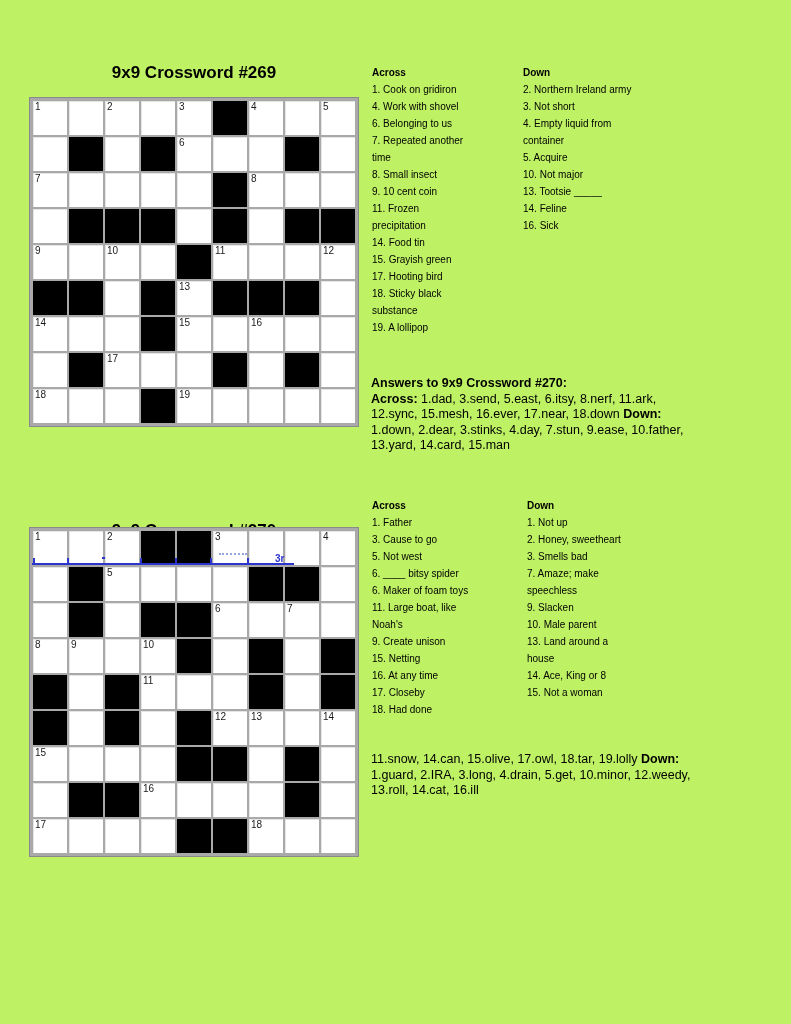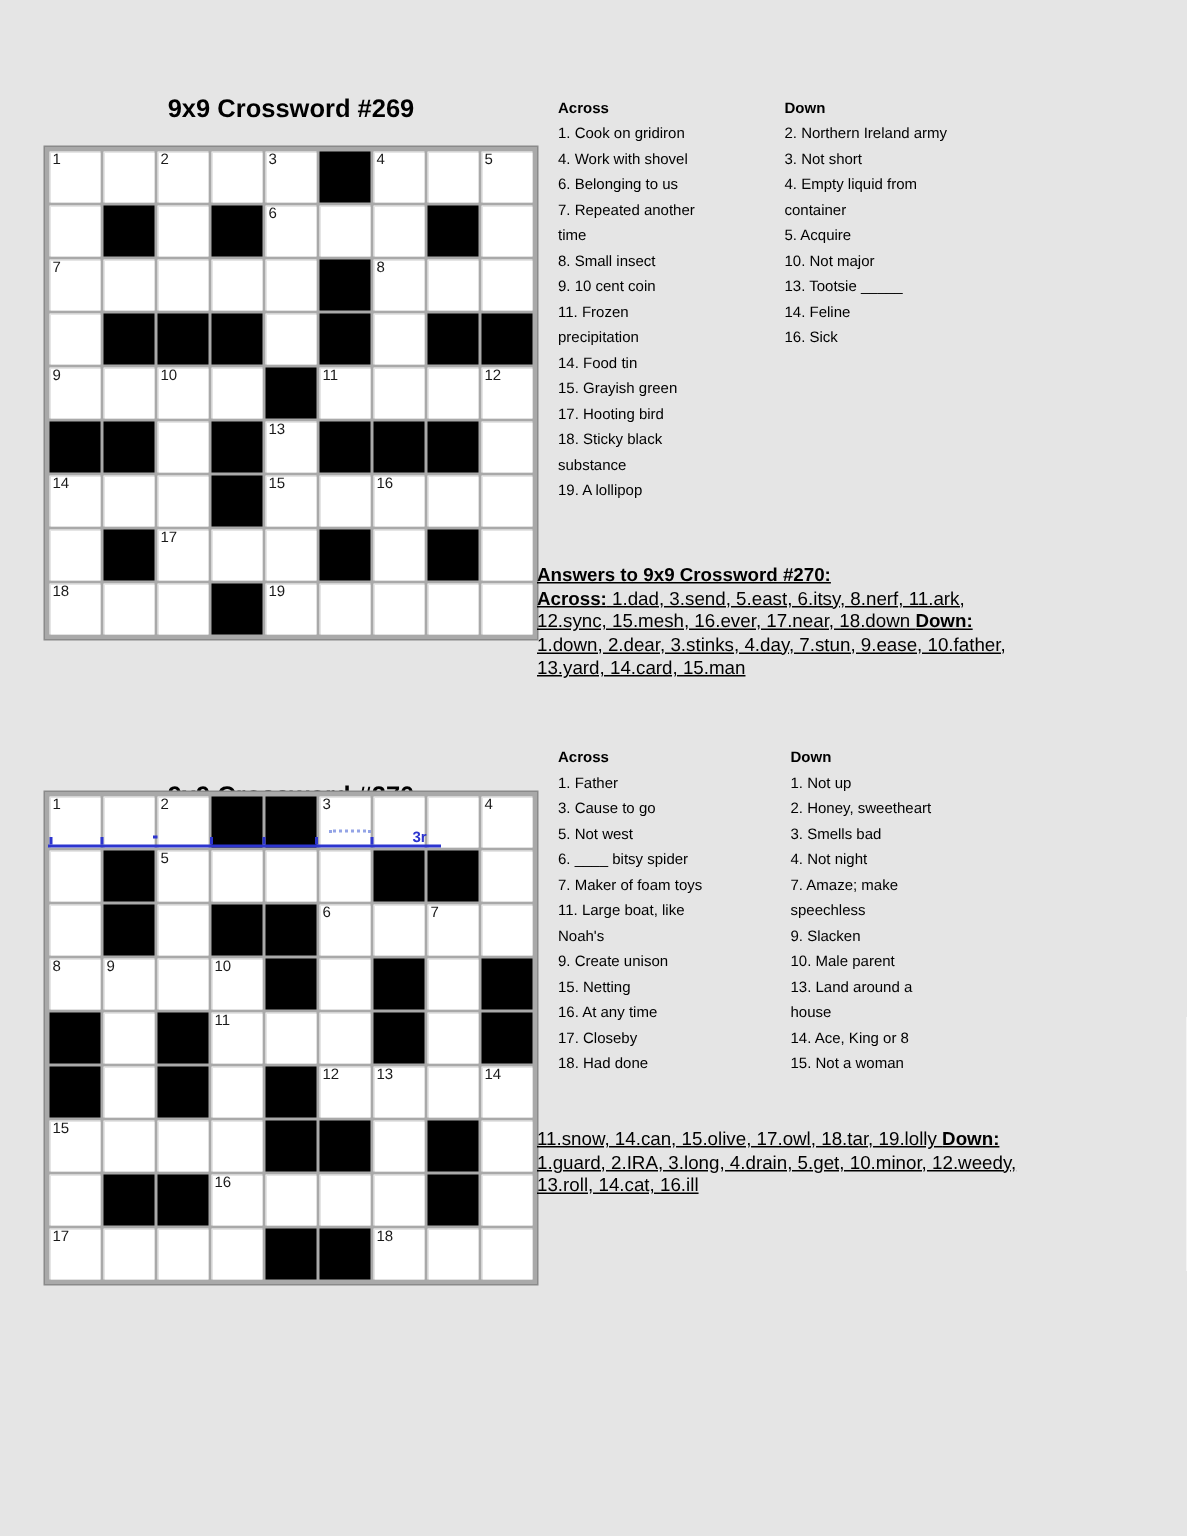--- a/index.html
+++ b/index.html
@@ -1,17 +1,17 @@
 <!DOCTYPE html>
 <html><head>
 <meta charset="utf-8">
 <style>
   html,body{margin:0;padding:0;background:#fff;}
   .page{
-    position:relative;width:791px;height:1024px;background:#e5e5e5;
+    position:relative;width:791px;height:1024px;background:#bef264;
     font-family:"Liberation Sans",sans-serif;color:#000;overflow:hidden;
   }
   .title{
     position:absolute;left:30px;width:328px;text-align:center;
     font-size:17px;font-weight:bold;white-space:nowrap;
   }
   .t1{top:63px}.t2{top:521px}
   .grid{
     position:absolute;left:30px;display:grid;
     grid-template-columns:repeat(9,34px);grid-auto-rows:34px;gap:2px;
@@ -26,21 +26,21 @@
   .cnum{
     position:absolute;top:0;left:2px;font-size:10px;line-height:12px;color:#1a1a1a;
   }
   .clues{position:absolute;font-size:10px;line-height:17px;}
   .clues .hdr{font-weight:bold;}
   .clue{white-space:pre-line;}
   .c1a{left:372px;top:64px;width:152px}
   .c1d{left:523px;top:64px;width:196px}
   .c2a{left:372px;top:497px;width:154px}
   .c2d{left:527px;top:497px;width:196px}
-  .answers{position:absolute;left:358px;width:330px;font-size:12.5px;line-height:15.5px;text-decoration:underline;}
+  .answers{position:absolute;left:371px;width:330px;font-size:12.5px;line-height:15.5px;}
   .a1{top:376px}.a2{top:752px}
   .answers .b{font-weight:bold;}
   
   .artifact{position:absolute;left:33px;top:551px;width:261px;height:14px;}
   .artifact .line{position:absolute;left:-1px;bottom:0;width:262px;height:2px;background:#2d35cf;}
   .artifact .tick{position:absolute;bottom:2px;width:2px;height:5px;background:#2d35cf;}
   .artifact .dot{position:absolute;left:69px;top:6px;width:3px;height:2px;background:#2d35cf;}
   .artifact .dots{position:absolute;left:186px;top:2px;width:28px;height:0;border-top:2px dotted #94a4e6;}
   .artifact .glyph{position:absolute;left:242px;bottom:1px;font-size:10px;line-height:10px;font-weight:bold;color:#2d35cf;}
 </style>
@@ -348,37 +348,36 @@
     <span class="glyph">3r</span>
   </div>
 
   <div class="clues c2a">
     <div class="hdr">Across</div>
     <div>
         <div class="clue">1. Father</div>
         <div class="clue">3. Cause to go</div>
         <div class="clue">5. Not west</div>
         <div class="clue">6. ____ bitsy spider</div>
-        <div class="clue">7. Maker of foam toys</div>
+        <div class="clue">6. Maker of foam toys</div>
         <div class="clue">11. Large boat, like
 Noah's</div>
         <div class="clue">9. Create unison</div>
         <div class="clue">15. Netting</div>
         <div class="clue">16. At any time</div>
         <div class="clue">17. Closeby</div>
         <div class="clue">18. Had done</div>
       </div>
   </div>
   <div class="clues c2d">
     <div class="hdr">Down</div>
     <div>
         <div class="clue">1. Not up</div>
         <div class="clue">2. Honey, sweetheart</div>
         <div class="clue">3. Smells bad</div>
-        <div class="clue">4. Not night</div>
         <div class="clue">7. Amaze; make
 speechless</div>
         <div class="clue">9. Slacken</div>
         <div class="clue">10. Male parent</div>
         <div class="clue">13. Land around a
 house</div>
         <div class="clue">14. Ace, King or 8</div>
         <div class="clue">15. Not a woman</div>
       </div>
   </div>

